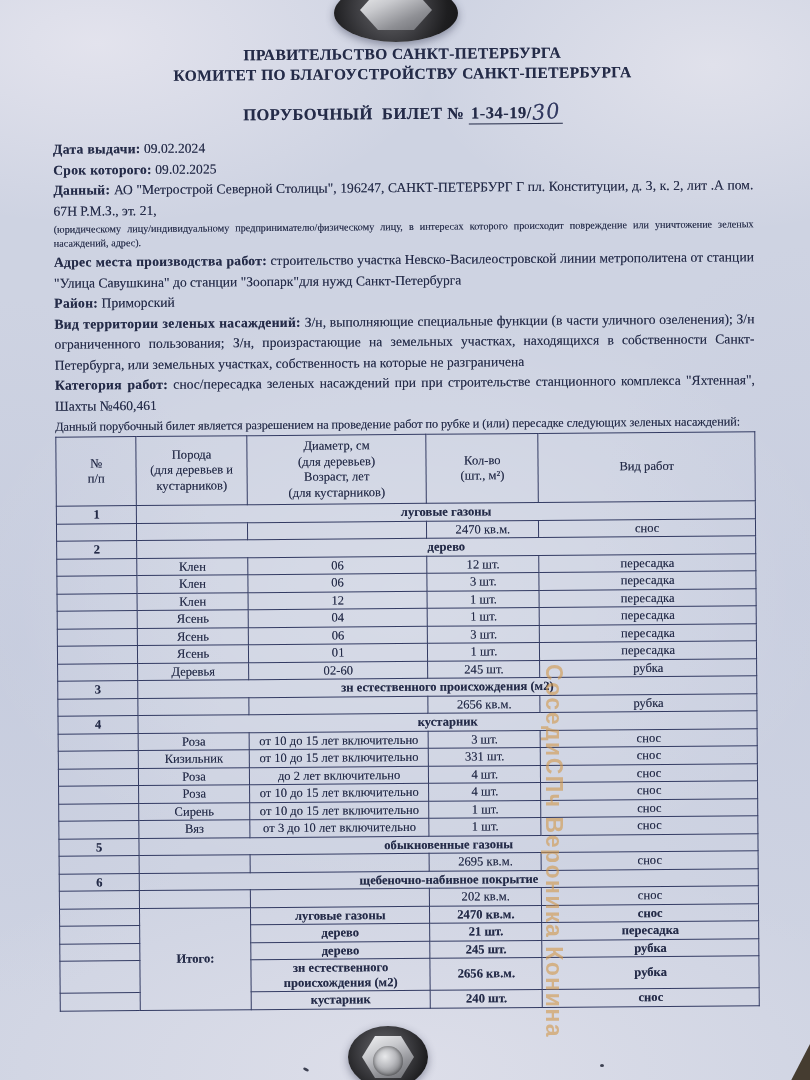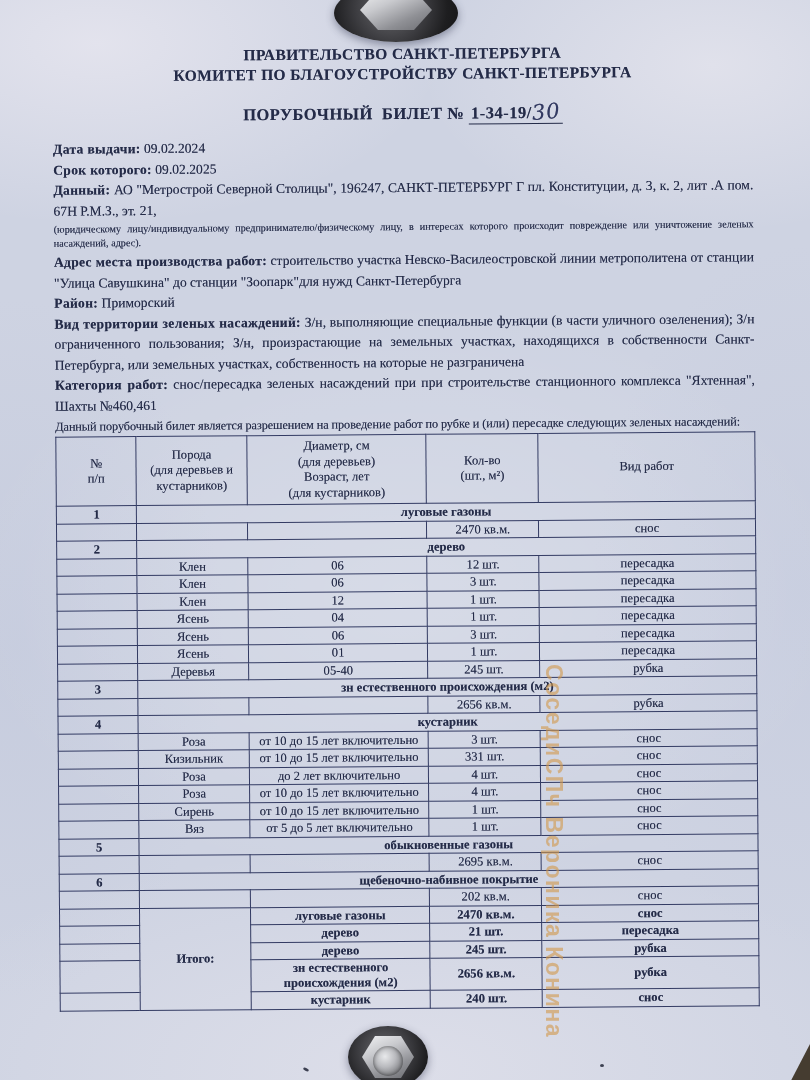--- a/index.html
+++ b/index.html
@@ -170,21 +170,21 @@
         <tr>
           <td></td>
           <td>Ясень</td>
           <td>01</td>
           <td>1 шт.</td>
           <td>пересадка</td>
         </tr>
         <tr>
           <td></td>
           <td>Деревья</td>
-          <td>05-40</td>
+          <td>02-60</td>
           <td>245 шт.</td>
           <td>рубка</td>
         </tr>
         <tr>
           <td class="b">3</td>
           <td class="b" colspan="4">зн естественного происхождения (м2)</td>
         </tr>
         <tr>
           <td></td>
           <td></td>
@@ -227,21 +227,21 @@
         <tr>
           <td></td>
           <td>Сирень</td>
           <td>от 10 до 15 лет включительно</td>
           <td>1 шт.</td>
           <td>снос</td>
         </tr>
         <tr>
           <td></td>
           <td>Вяз</td>
-          <td>от 5 до 5 лет включительно</td>
+          <td>от 3 до 10 лет включительно</td>
           <td>1 шт.</td>
           <td>снос</td>
         </tr>
         <tr>
           <td class="b">5</td>
           <td class="b" colspan="4">обыкновенные газоны</td>
         </tr>
         <tr>
           <td></td>
           <td></td>

